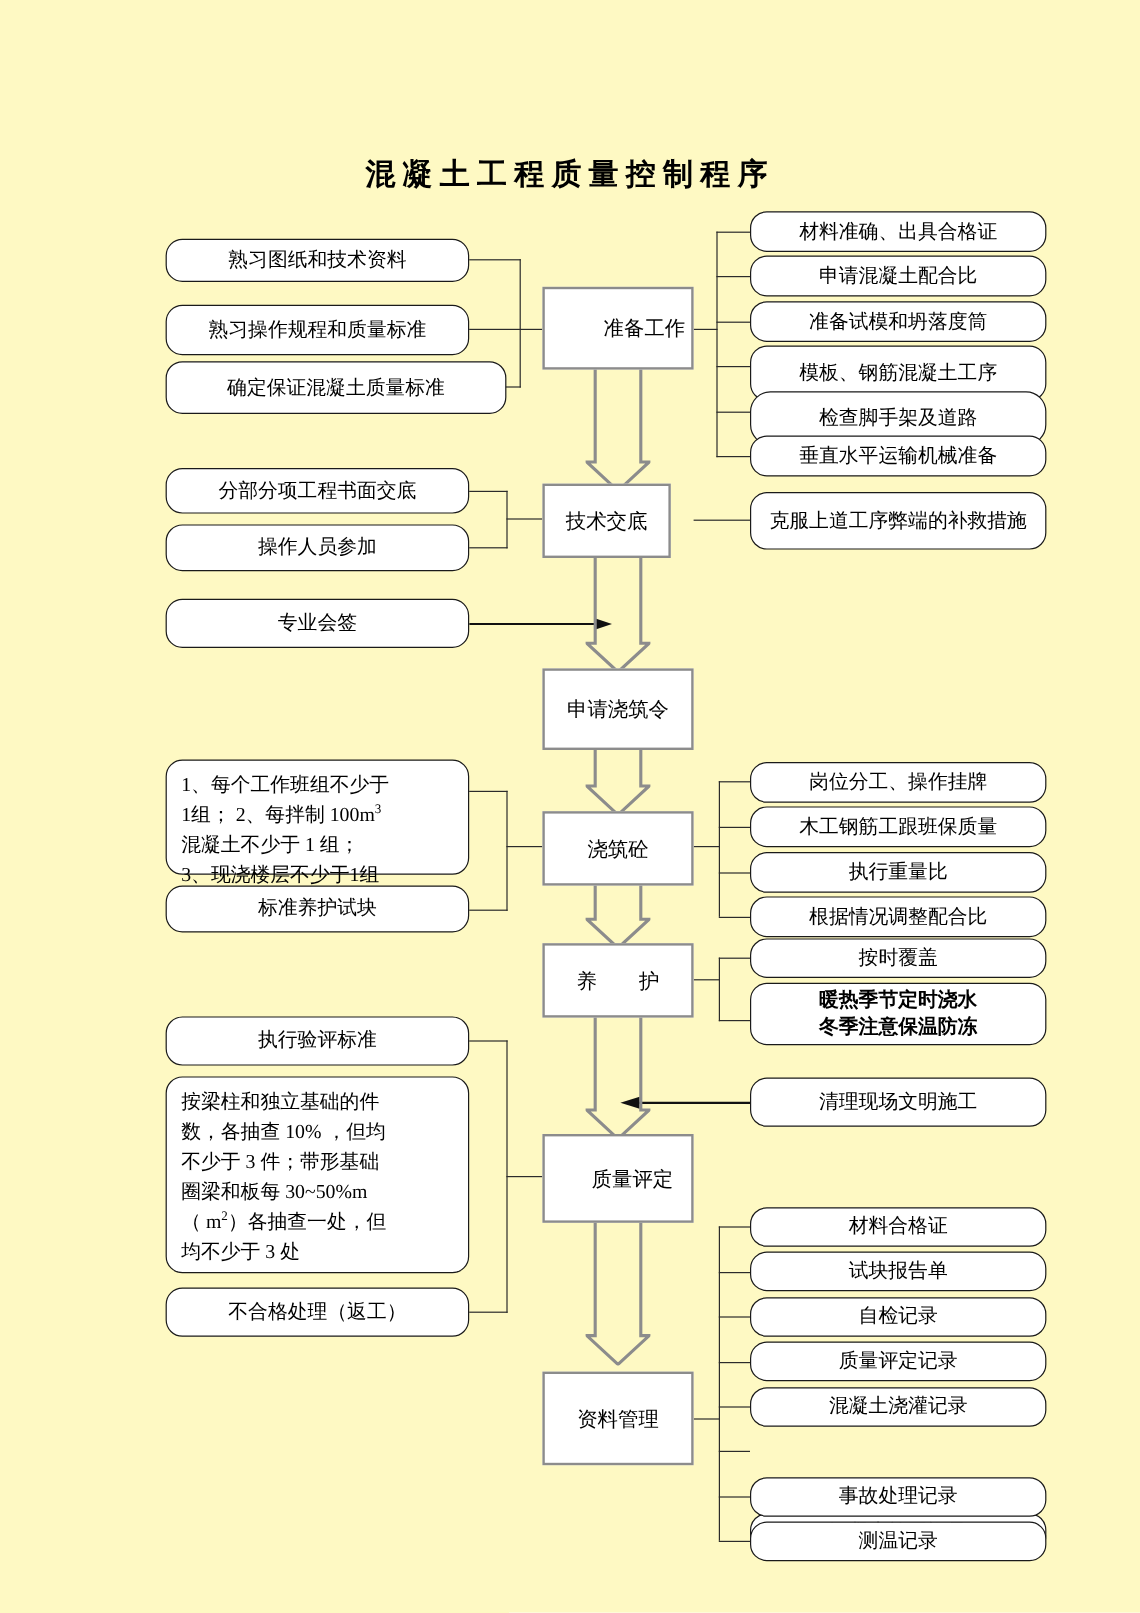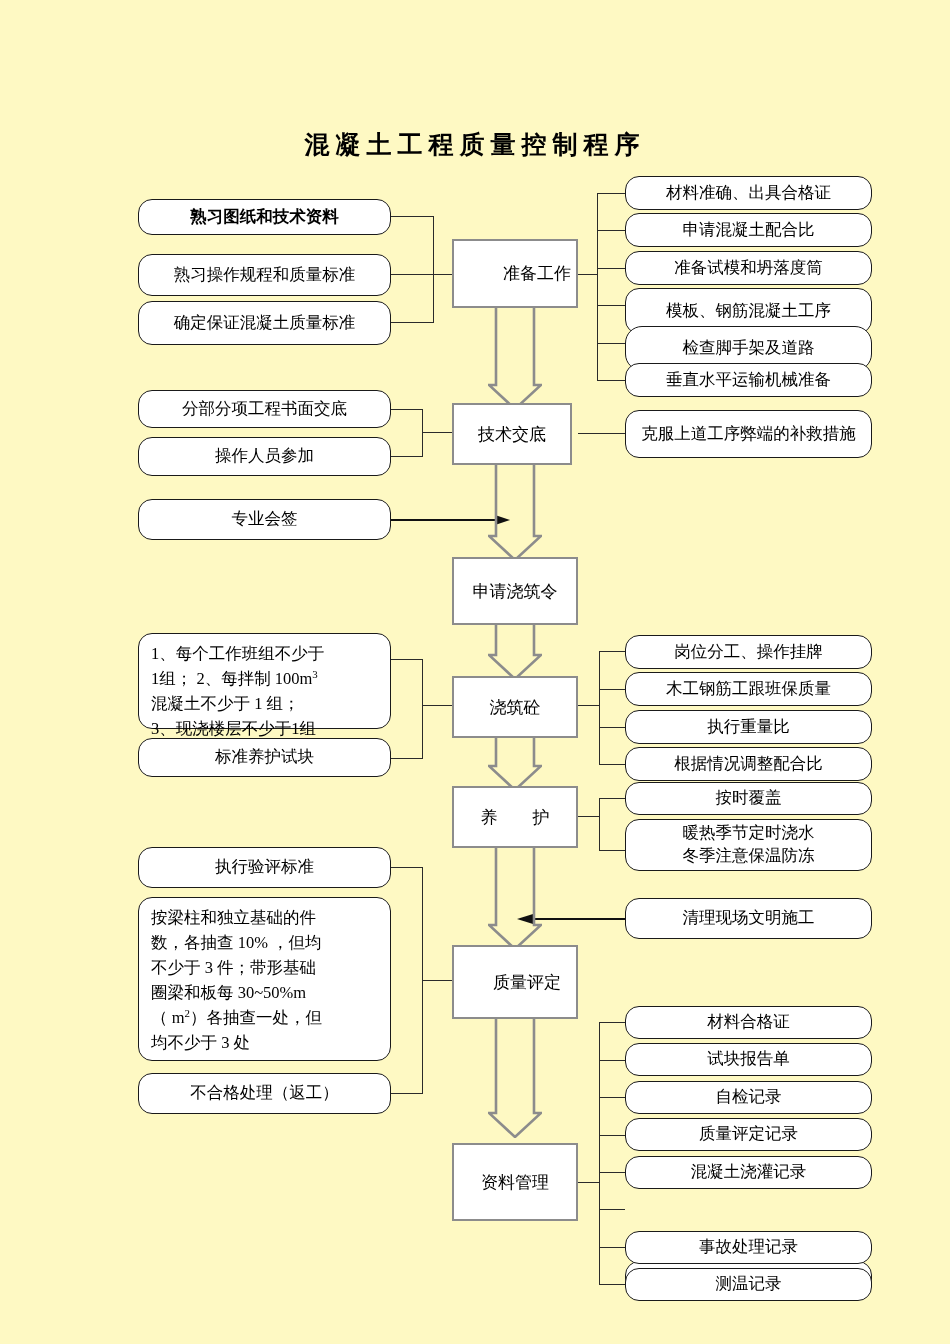--- a/index.html
+++ b/index.html
@@ -81,23 +81,23 @@
 
   sup{font-size:.66em;vertical-align:super;line-height:0;}
 </style>
 </head>
 <body>
 
 <div id="page">
 
   <div id="title">混凝土工程质量控制程序</div>
 
-  <div class="rbox" style="left:138px;top:199px;width:253px;height:36px;font-weight:bold;">熟习图纸和技术资料</div>
+  <div class="rbox" style="left:138px;top:199px;width:253px;height:36px;">熟习图纸和技术资料</div>
   <div class="rbox" style="left:138px;top:254px;width:253px;height:42px;">熟习操作规程和质量标准</div>
-  <div class="rbox" style="left:138px;top:301px;width:253px;height:44px;">确定保证混凝土质量标准</div>
+  <div class="rbox" style="left:138px;top:301px;width:284px;height:44px;">确定保证混凝土质量标准</div>
 
   <div class="ln lnh" style="left:391px;top:216px;width:43px;"></div>
   <div class="ln lnh" style="left:391px;top:274px;width:61px;"></div>
   <div class="ln lnh" style="left:391px;top:322px;width:43px;"></div>
   <div class="ln lnv" style="left:433px;top:216px;height:107px;"></div>
 
   <div class="pbox" style="left:452px;top:239px;width:126px;height:69px;padding-left:44px;">准备工作</div>
 
   <div class="ln lnv" style="left:597px;top:193px;height:188px;"></div>
   <div class="ln lnh" style="left:578px;top:274px;width:20px;"></div>
@@ -122,21 +122,21 @@
   </div>
 
   <div class="rbox" style="left:138px;top:390px;width:253px;height:38px;">分部分项工程书面交底</div>
   <div class="rbox" style="left:138px;top:437px;width:253px;height:39px;">操作人员参加</div>
 
   <div class="ln lnh" style="left:391px;top:409px;width:32px;"></div>
   <div class="ln lnh" style="left:391px;top:456px;width:32px;"></div>
   <div class="ln lnv" style="left:422px;top:409px;height:48px;"></div>
   <div class="ln lnh" style="left:422px;top:432px;width:30px;"></div>
 
-  <div class="pbox" style="left:452px;top:403px;width:120px;height:62px;">技术交底</div>
+  <div class="pbox" style="left:452px;top:403px;width:107px;height:62px;">技术交底</div>
 
   <div class="ln lnh" style="left:578px;top:433px;width:47px;"></div>
   <div class="rbox" style="left:625px;top:410px;width:247px;height:48px;">克服上道工序弊端的补救措施</div>
 
   <div class="rbox" style="left:138px;top:499px;width:253px;height:41px;">专业会签</div>
 
   <div class="tarrow" style="left:391px;top:511px;width:120px;height:18px;">
     <svg width="120" height="18" viewBox="0 0 120 18">
       <line x1="0" y1="9" x2="108" y2="9" stroke="#111" stroke-width="1.8"></line>
       <path d="M119 9 L104 4 L104 14 Z" fill="#111"></path>
@@ -196,21 +196,21 @@
     <span class="sp">养　护</span>
   </div>
 
   <div class="ln lnh" style="left:578px;top:816px;width:22px;"></div>
   <div class="ln lnv" style="left:599px;top:798px;height:53px;"></div>
   <div class="ln lnh" style="left:599px;top:798px;width:26px;"></div>
   <div class="ln lnh" style="left:599px;top:850px;width:26px;"></div>
 
   <div class="rbox" style="left:625px;top:782px;width:247px;height:33px;">按时覆盖</div>
   <div class="rbox" style="left:625px;top:819px;width:247px;height:52px;">
-    <span style="white-space:pre-line;">暖热季节定时浇水
+    <span style="white-space:pre-line;font-weight:bold;">暖热季节定时浇水
 冬季注意保温防冻</span>
   </div>
 
   <div class="rbox" style="left:625px;top:898px;width:247px;height:41px;">清理现场文明施工</div>
   <div class="tarrow" style="left:516px;top:910px;width:112px;height:18px;">
     <svg width="112" height="18" viewBox="0 0 112 18">
       <line x1="112" y1="9" x2="15" y2="9" stroke="#111" stroke-width="1.8"></line>
       <path d="M1 9 L17 4 L17 14 Z" fill="#111"></path>
     </svg>
   </div>

